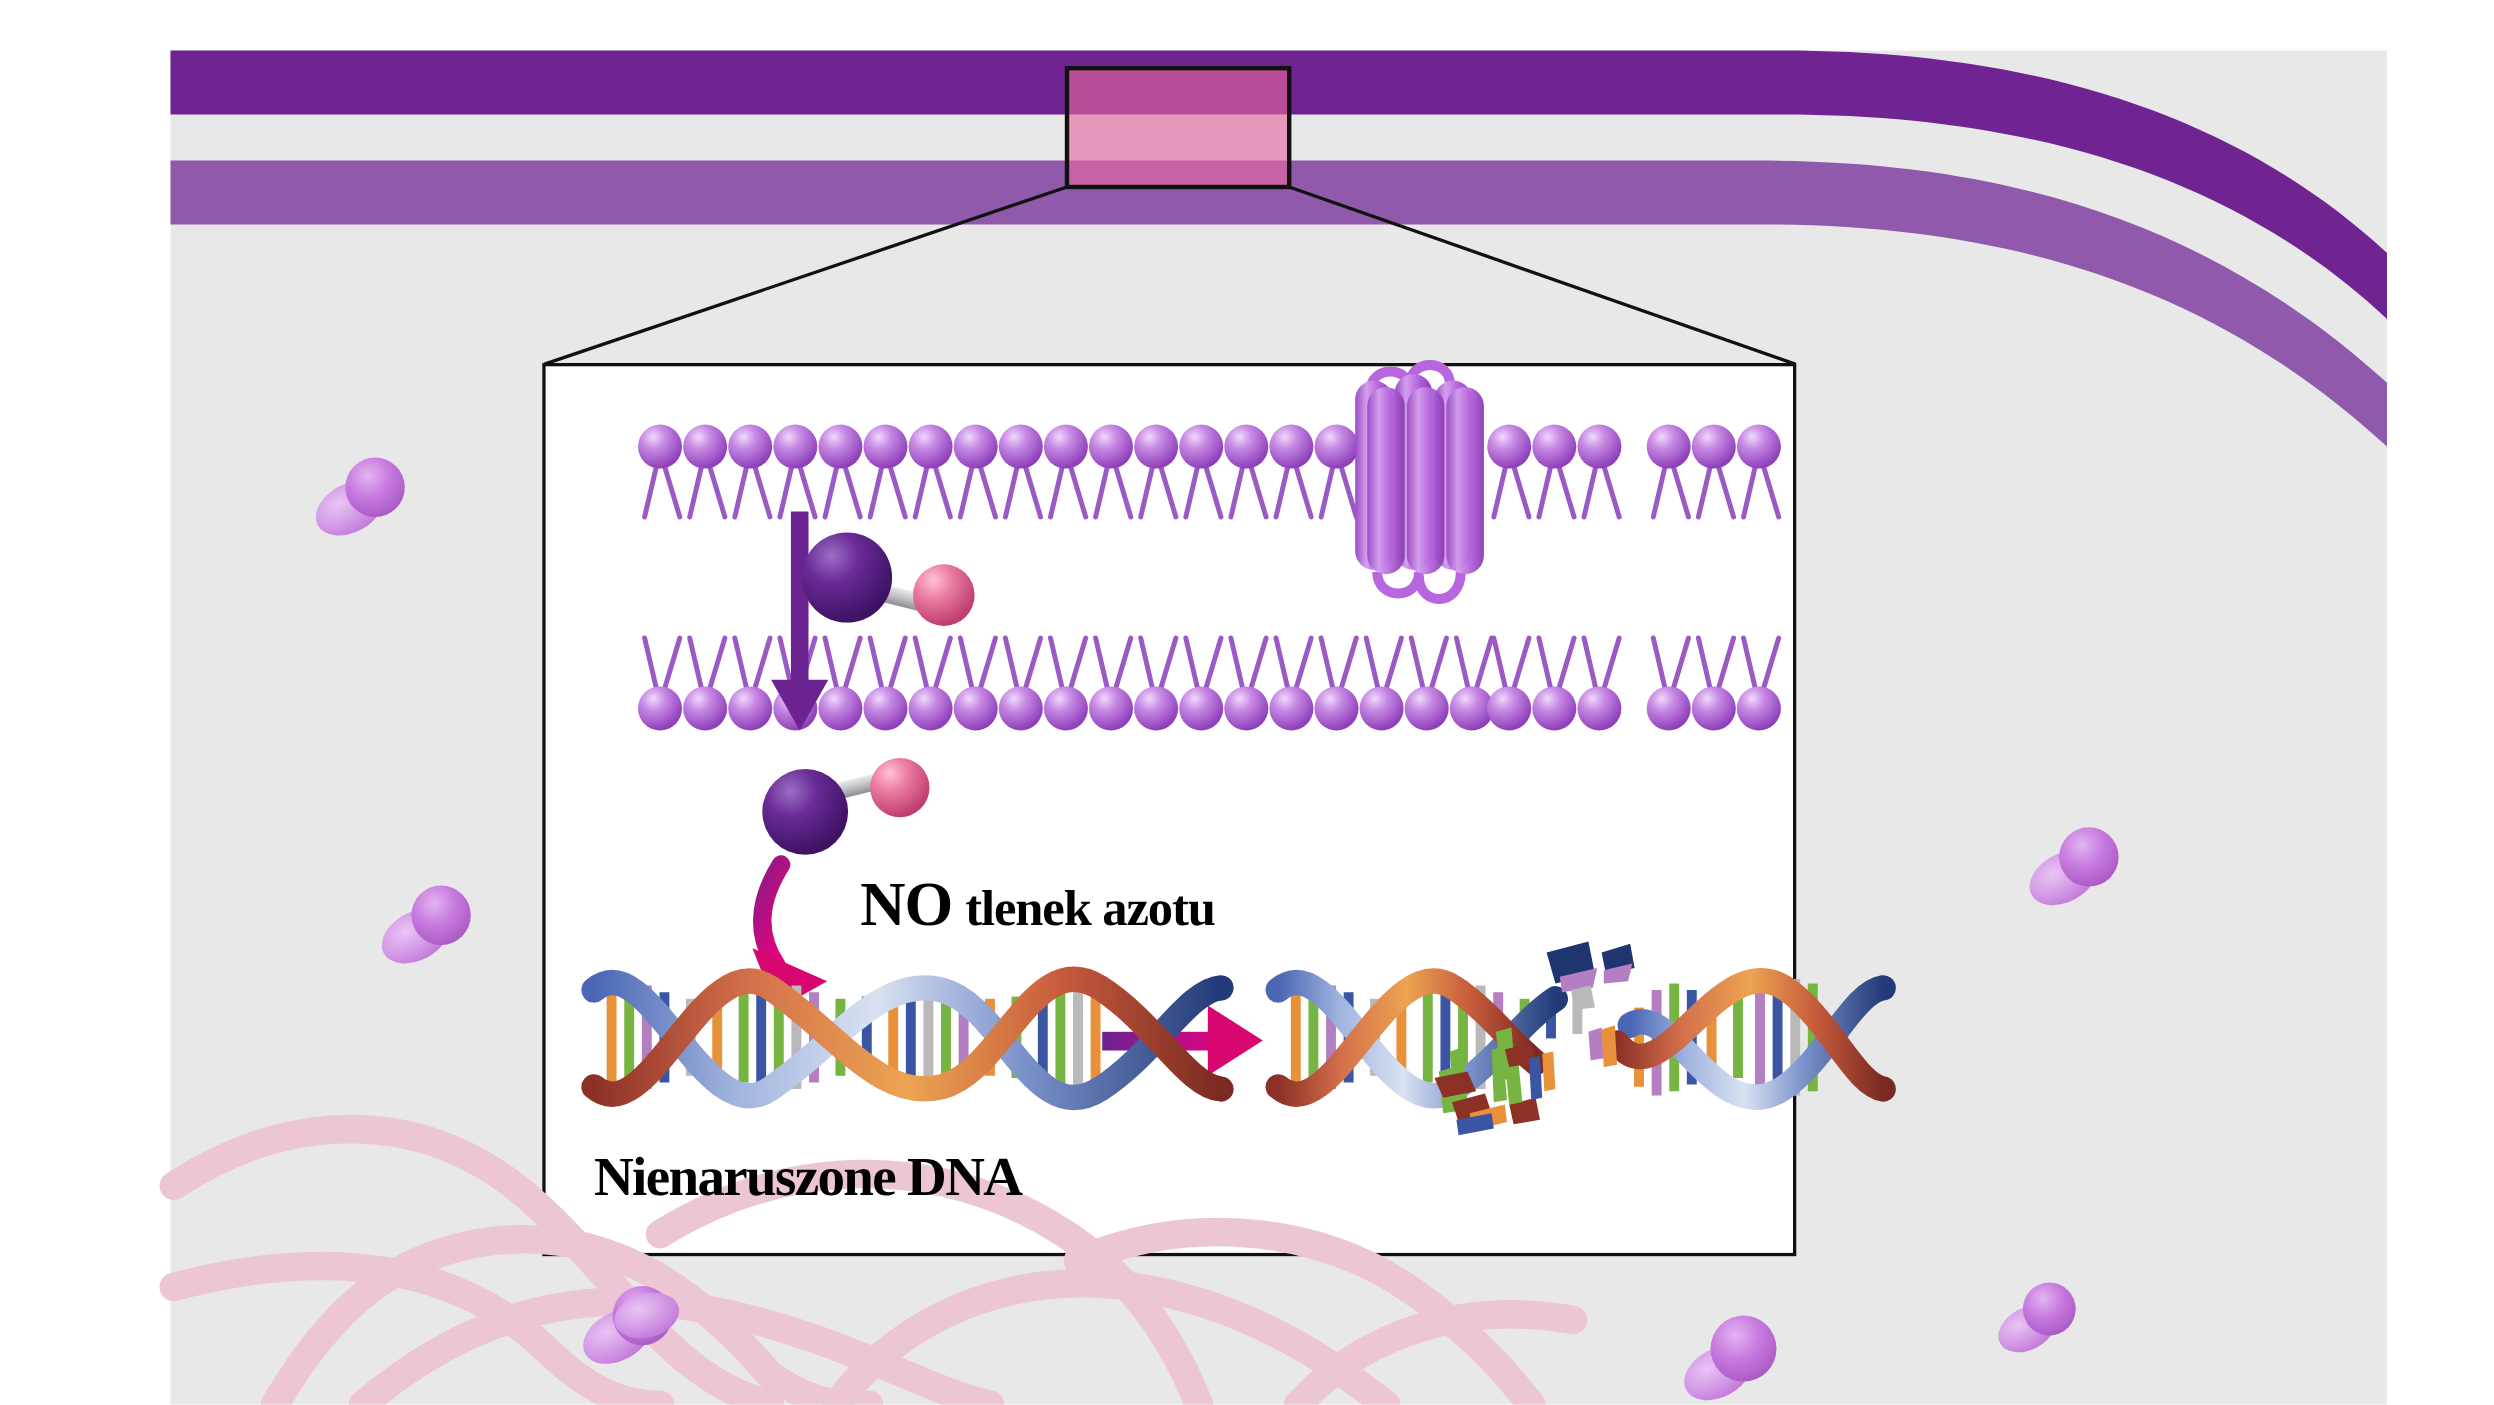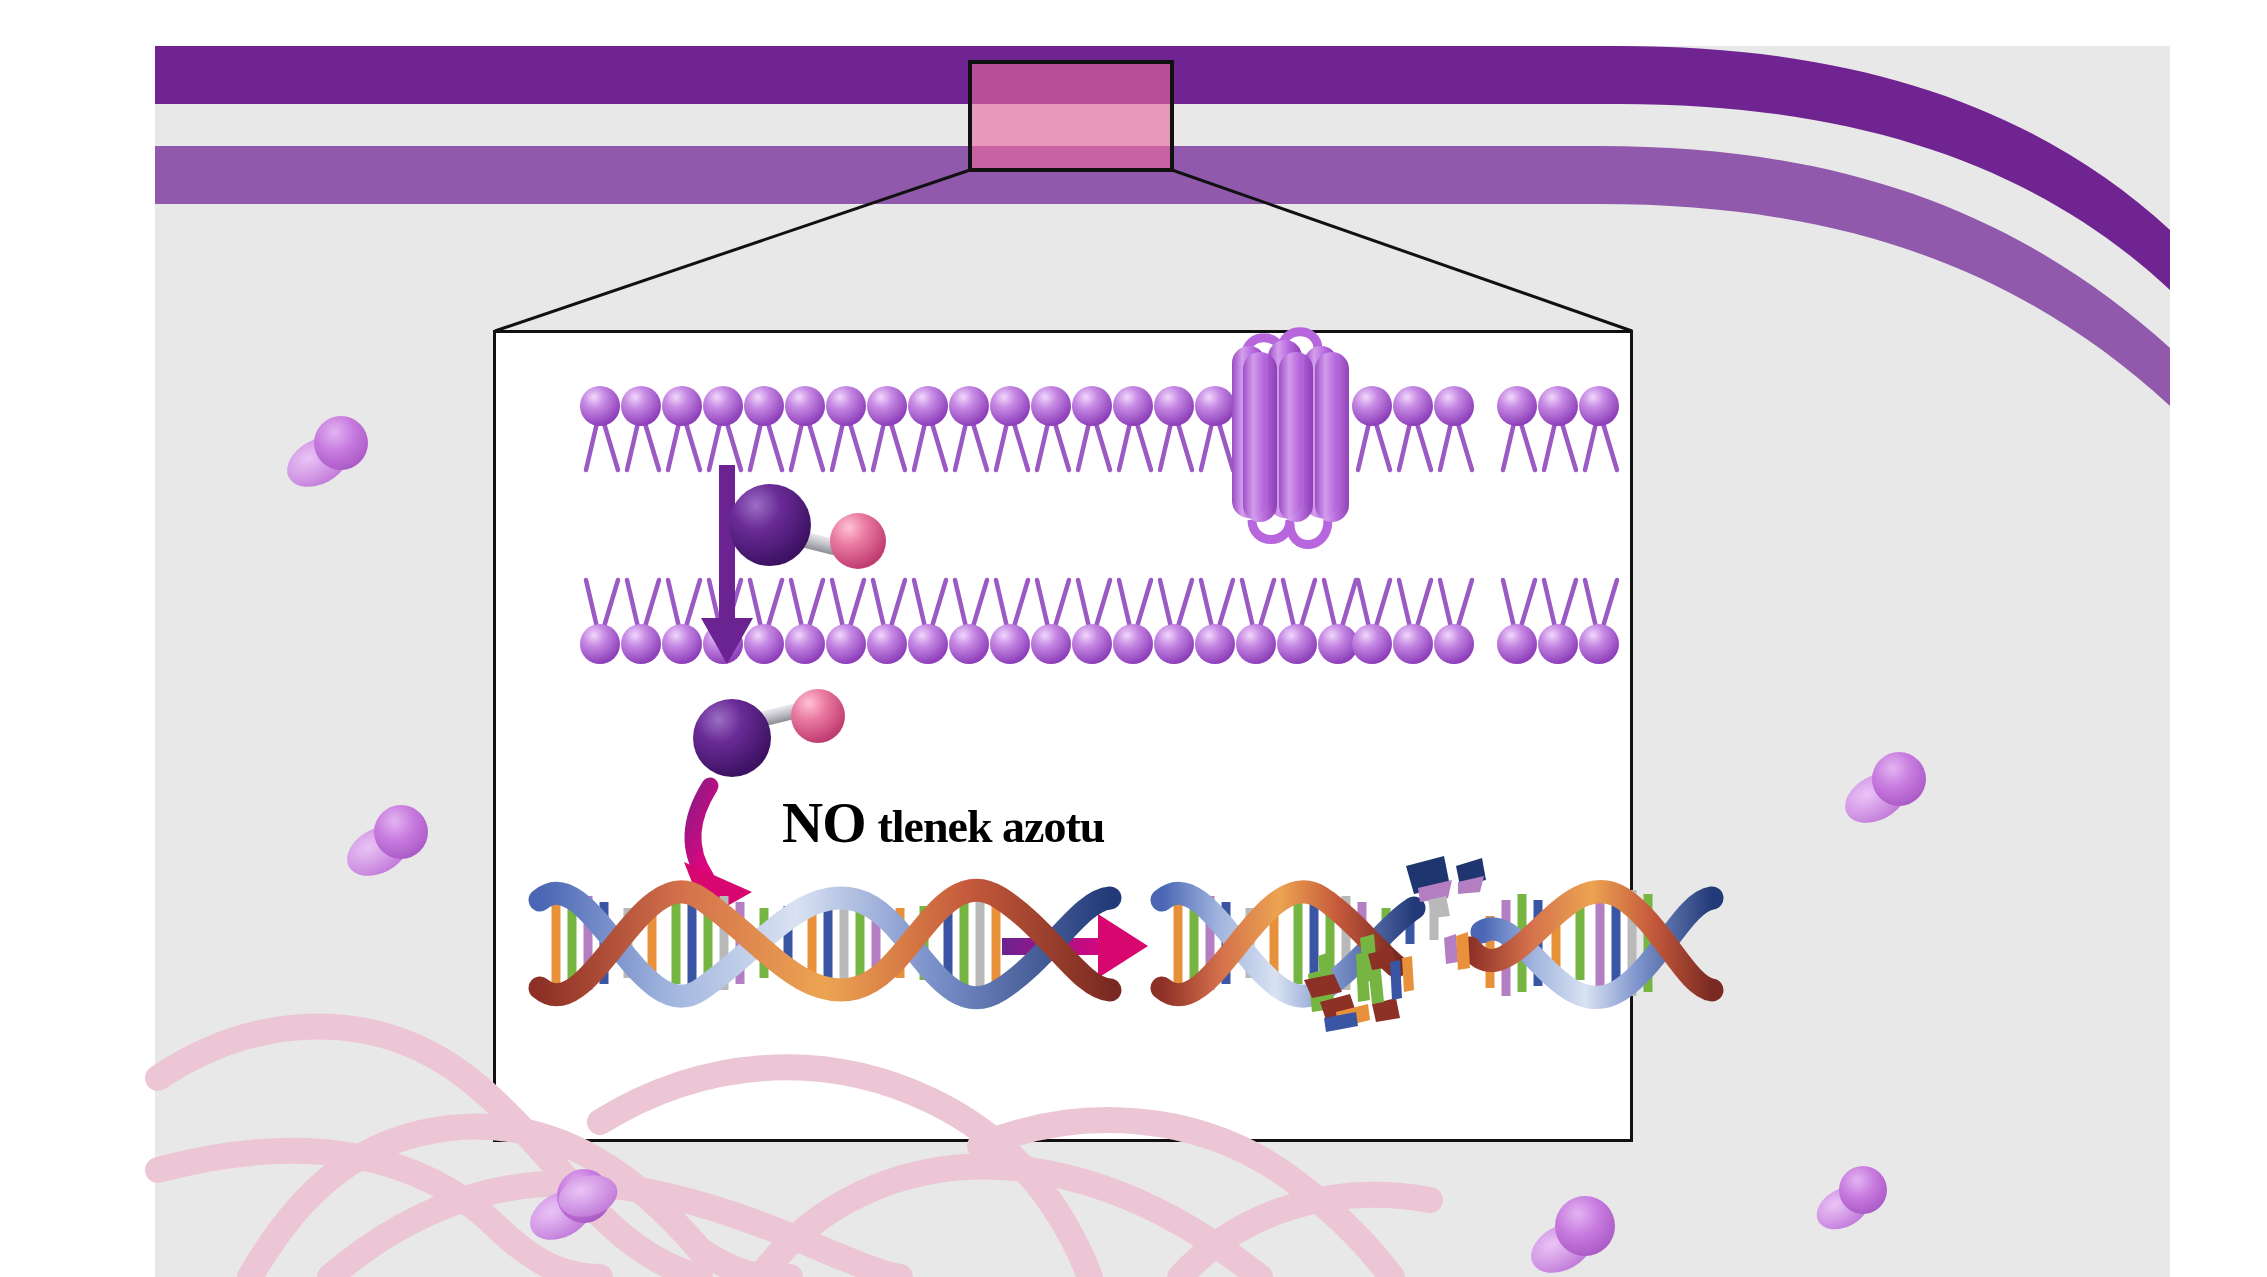--- a/index.html
+++ b/index.html
@@ -395,15 +395,16 @@
       </g>
     </g>
   </svg>
 
   <div class="abs" id="zoom-panel" style="z-index: 1;"></div>
 
   <div class="lbl" id="no-label" style="z-index: 3;">
     <span class="big">NO</span><span class="small">tlenek azotu</span>
   </div>
 
+  <div class="lbl" id="label-intact" style="z-index: 3;">Nienaruszone DNA</div>
 
 
 </div>
 
 </body></html>

